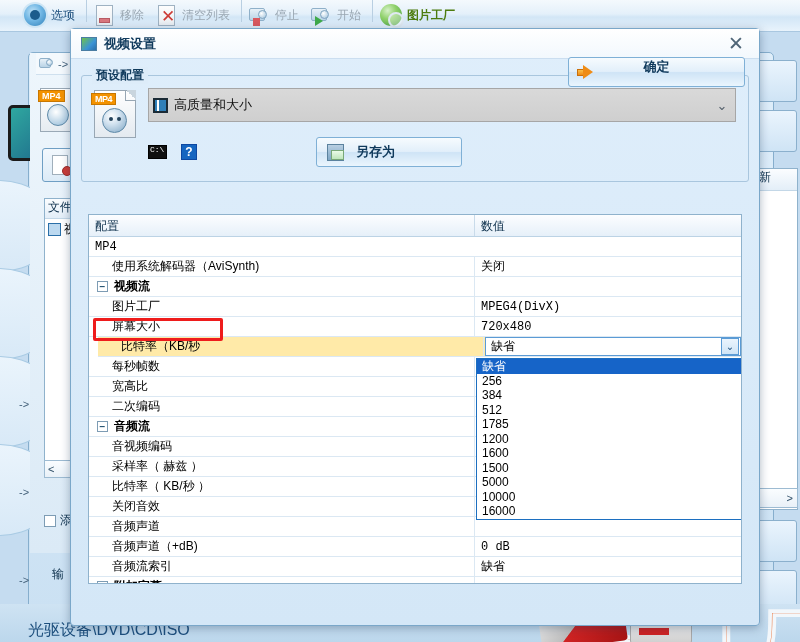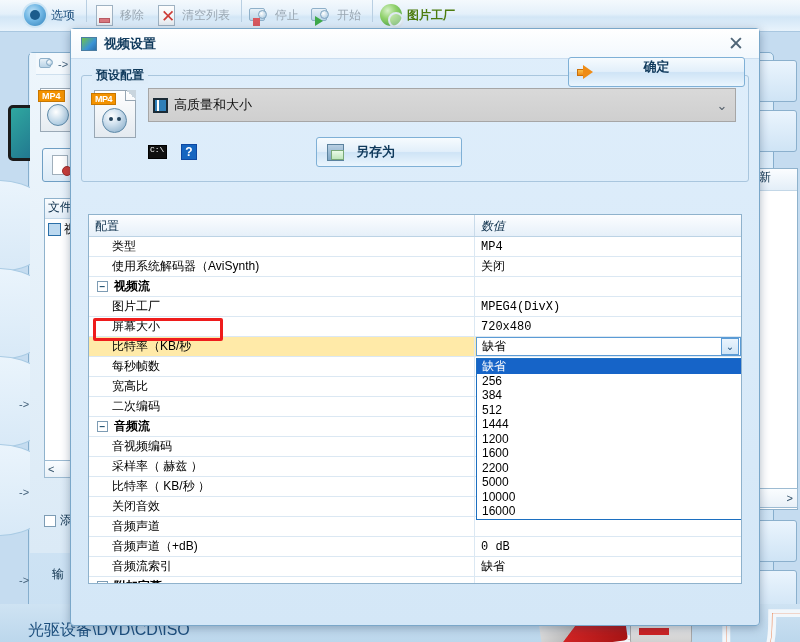--- a/index.html
+++ b/index.html
@@ -204,32 +204,32 @@
 
   
   .grid-wrap {
     position:absolute; left:88px; top:214px; width:654px; height:370px;
     background:#fff; border:1px solid #8fb2cc; overflow:hidden;
   }
   .grid-hdr { display:flex; height:22px; background:linear-gradient(to bottom,#fcfdff,#e6f0f9);
     border-bottom:1px solid #bcd3e5; }
   .grid-hdr .cell { font-size:12px; color:#0b2e4a; padding:3px 0 0 6px; }
   .grid-hdr .c1 { width:386px; border-right:1px solid #c9dbea; }
-  .grid-hdr .c2 { flex:1;font-style:italic; }
+  .grid-hdr .c2 { flex:1; }
   .grid-rows { position:relative; }
   .row { display:flex; height:20px; border-bottom:1px solid #dbe8f3; position:relative; }
   .row .c1 { width:386px; border-right:1px solid #dbe8f3; display:flex; align-items:center;
      font-size:12px; color:#000; }
   .row .c2 { flex:1; display:flex; align-items:center; padding-left:6px; font-size:12px; color:#000; }
   .row.group .c1 { font-weight:bold; padding-left:4px; gap:6px; }
   .row .indent { padding-left:23px; }
   .expander { width:11px; height:11px; border:1px solid #7d9cb4; background:#fff;
      display:inline-flex; align-items:center; justify-content:center; font-size:10px;
      line-height:9px; color:#22506f; flex:0 0 auto; margin-left:4px; }
-  .row.highlight { background:#ffeaa8; }
+  .row.highlight { background:#ffeaa8;margin-left:9px; }
   .row.highlight .c1 { background:#ffeaa8; }
   .mono { font-family:"Liberation Mono","DejaVu Sans Mono",monospace; }
 
   
   .inline-combo {
     position:absolute; left:387px; top:0; right:0; height:19px; background:#fff;
     border:1px solid #5b9bd5; display:flex; align-items:center; padding-left:5px; font-size:12px;
   }
   .inline-combo .btn {
     margin-left:auto; width:18px; height:17px; margin-right:1px;
@@ -426,23 +426,20 @@
   </div>
 </div>
 
 <div class="grid-wrap">
   <div class="grid-hdr">
     <div class="cell c1">配置</div>
     <div class="cell c2">数值</div>
   </div>
   <div class="grid-rows" id="grid-rows">
       <div class="row">
-        <div class="c1">
-          <span class="indent">类型</span>
-        </div>
         <div class="c2 mono">MP4</div>
       </div>
       <div class="row">
         <div class="c1">
           <span class="indent">使用系统解码器（AviSynth)</span>
         </div>
         <div class="c2">关闭</div>
       </div>
       <div class="row group">
         <div class="c1">
@@ -545,24 +542,24 @@
           <span class="expander">+</span>
           <span>附加字幕</span>
         </div>
         <div class="c2"></div>
       </div>
       <div class="dropdown" style="top: 121px;">
         <div class="dd-item selected">缺省</div>
         <div class="dd-item">256</div>
         <div class="dd-item">384</div>
         <div class="dd-item">512</div>
-        <div class="dd-item">1444</div>
+        <div class="dd-item">1785</div>
         <div class="dd-item">1200</div>
         <div class="dd-item">1600</div>
-        <div class="dd-item">2200</div>
+        <div class="dd-item">1500</div>
         <div class="dd-item">5000</div>
         <div class="dd-item">10000</div>
         <div class="dd-item">16000</div>
       </div>
     </div>
 </div>
 
 <div class="annot" id="annot-box" style="left:93px; top:318px; width:130px; height:23px;"></div>
 
 </body></html>

